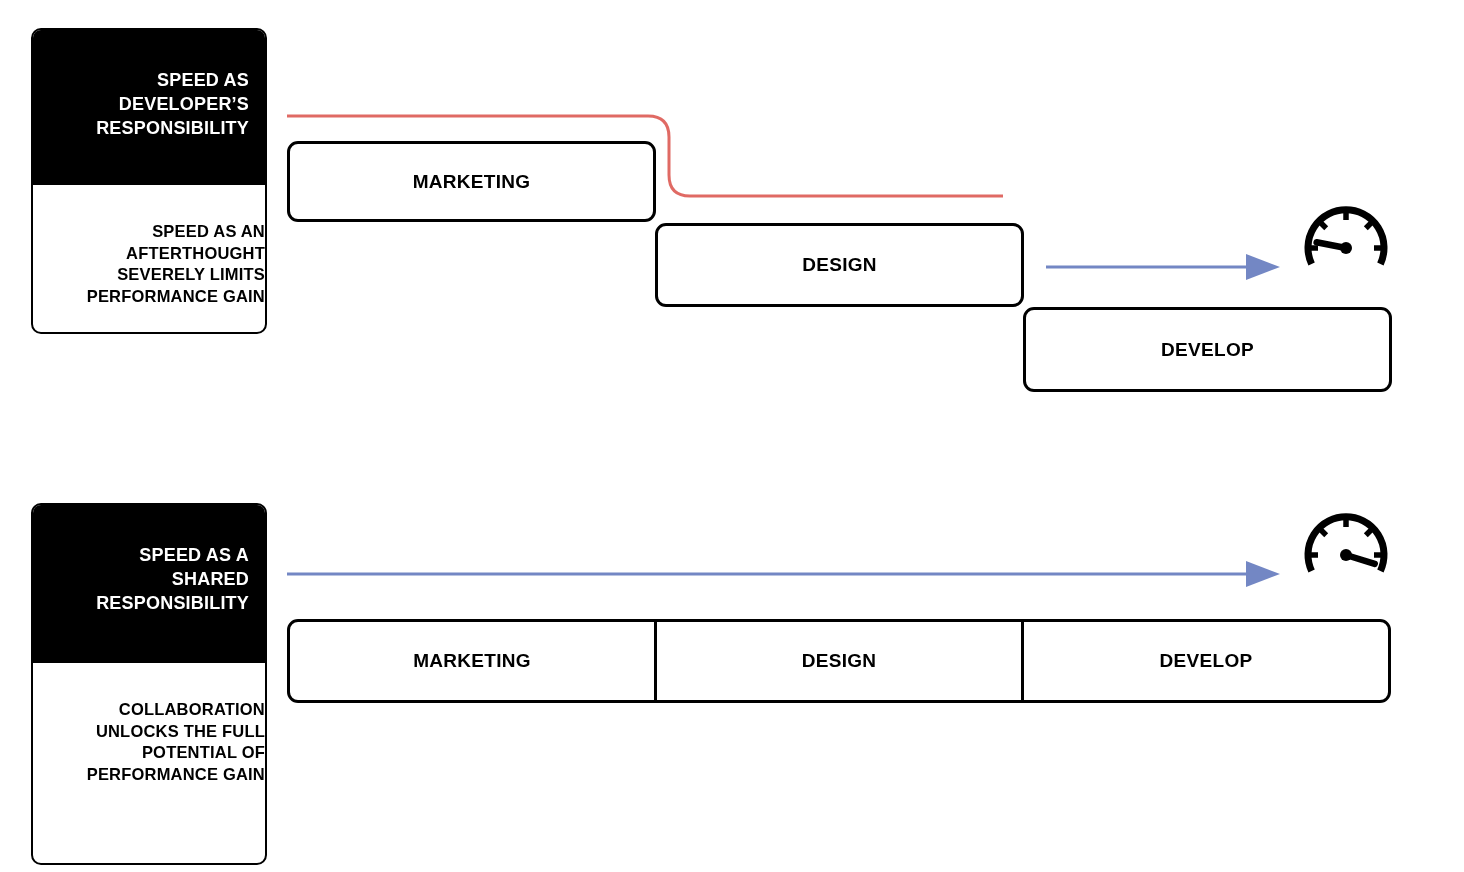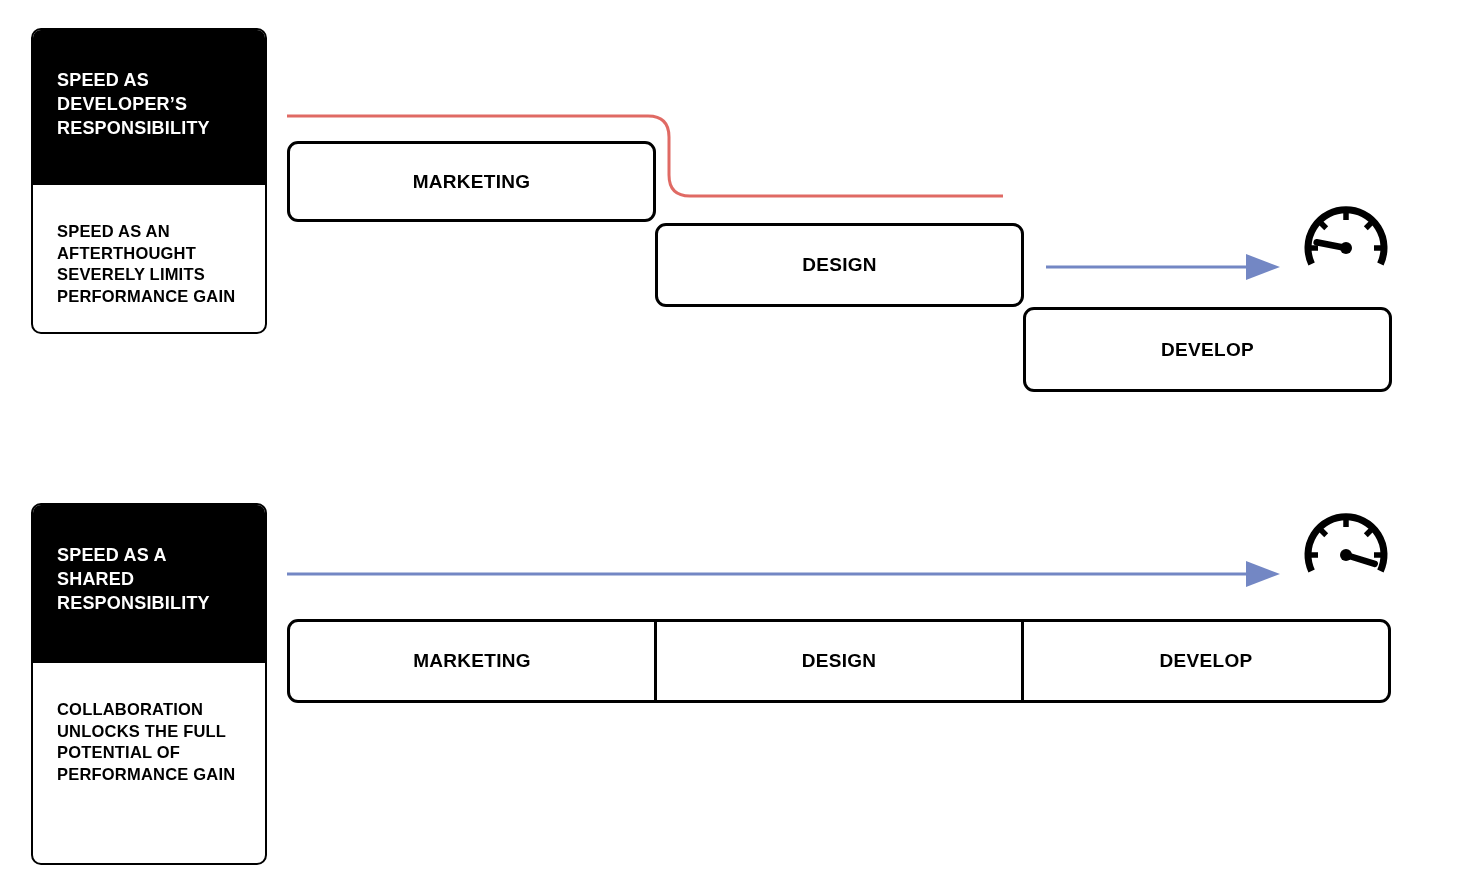--- a/index.html
+++ b/index.html
@@ -1,31 +1,31 @@
 <!DOCTYPE html>
 <html><head>
 <meta charset="utf-8">
 <style>
   html,body { margin:0; padding:0; background:#ffffff; }
   #canvas {
     position:relative; width:1464px; height:872px; background:#ffffff;
-    font-family:"Liberation Sans", sans-serif; overflow:hidden;
+    font-family:"Liberation Sans", sans-serif; overflow:hidden;text-align:right;
   }
   .info-card {
     position:absolute; left:31px; width:236px; box-sizing:border-box;
     border:2.5px solid #000; border-radius:10px; background:#fff; overflow:hidden;
   }
   .info-card .card-top {
     background:#000; color:#fff; box-sizing:border-box;
     padding:38px 16px 0 24px; font-size:18px; font-weight:700;
     line-height:24px; white-space:pre-line; letter-spacing:0.2px;
   }
   .info-card .card-bottom {
     color:#000; box-sizing:border-box;
-    padding:36px 15px 0 24px; font-size:16.5px; font-weight:700;
+    padding:36px 0 0 24px; font-size:16.5px; font-weight:700;
     line-height:21.5px; white-space:pre-line; letter-spacing:0.2px;
   }
   #card-1 { top:28px; height:306px; }
   #card-1 .card-top { height:155px; }
   #card-2 { top:503px; height:362px; }
   #card-2 .card-top { height:158px; }
 
   .stage-box {
     position:absolute; box-sizing:border-box; background:#fff;
     border:3px solid #000; border-radius:11px;

